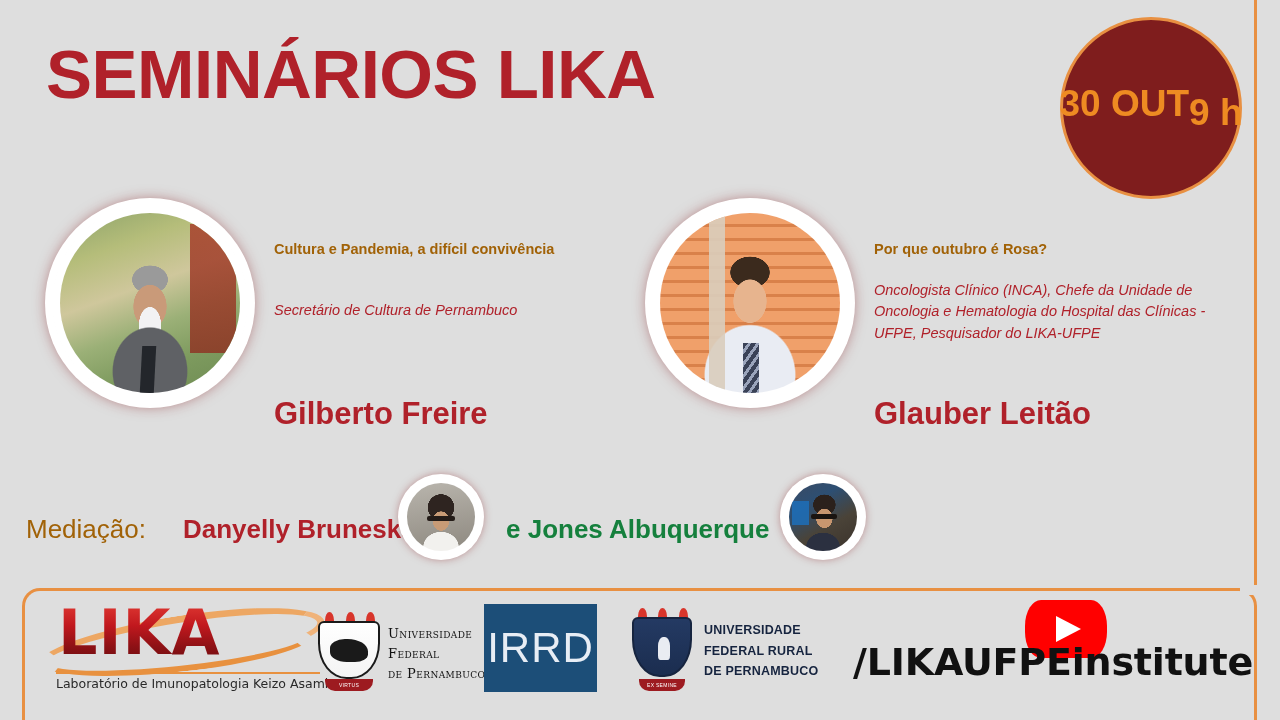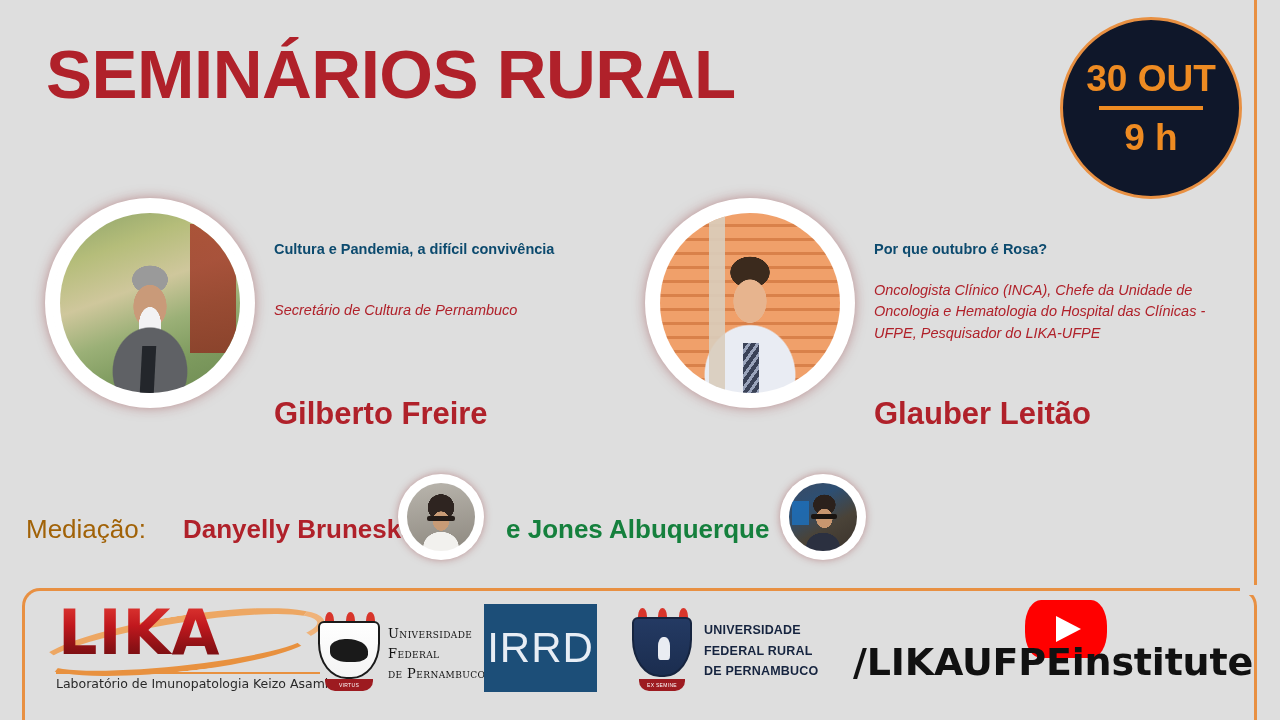--- a/index.html
+++ b/index.html
@@ -61,24 +61,24 @@
   }
 
   
   .date-badge {
     position: absolute;
     left: 1060px;
     top: 17px;
     width: 182px;
     height: 182px;
     border-radius: 50%;
-    background: #0f172a;
+    background: #7f1d1d;
     border: 3px solid #E89042;
     display: flex;
-    flex-direction: column;
+    flex-direction: row;
     align-items: center;
     justify-content: center;
   }
   .date-badge .d-day {
     font-size: 37px;
     font-weight: bold;
     color: #EE8B22;
     line-height: 1;
     margin-bottom: 9px;
     white-space: nowrap;
@@ -156,21 +156,21 @@
   }
 
   
   .speaker-text { position: absolute; }
   #text-gilberto { left: 274px; top: 240px; width: 350px; }
   #text-glauber  { left: 874px; top: 240px; width: 360px; }
 
   .sp-topic {
     font-size: 14.5px;
     font-weight: bold;
-    color: #0c4a6e;
+    color: #a16207;
     line-height: 1.35;
   }
   .sp-role {
     font-size: 14.5px;
     font-style: italic;
     color: #B0212A;
     line-height: 1.5;
     margin-top: 40px;
   }
   #text-glauber .sp-role { margin-top: 20px; }
@@ -350,21 +350,21 @@
 </style>
 </head>
 <body>
 
 <div id="poster">
 
   <div class="frame-vline"></div>
   <div class="frame-box"></div>
   <div class="frame-box-mask"></div>
 
-  <div class="title">SEMINÁRIOS RURAL</div>
+  <div class="title">SEMINÁRIOS LIKA</div>
 
   <div class="date-badge">
     <div class="d-day">30 OUT</div>
     <div class="d-rule"></div>
     <div class="d-time">9 h</div>
   </div>
 
   <div class="avatar-big" id="avatar-gilberto">
     <div class="photo ph-gilberto"></div>
   </div>

